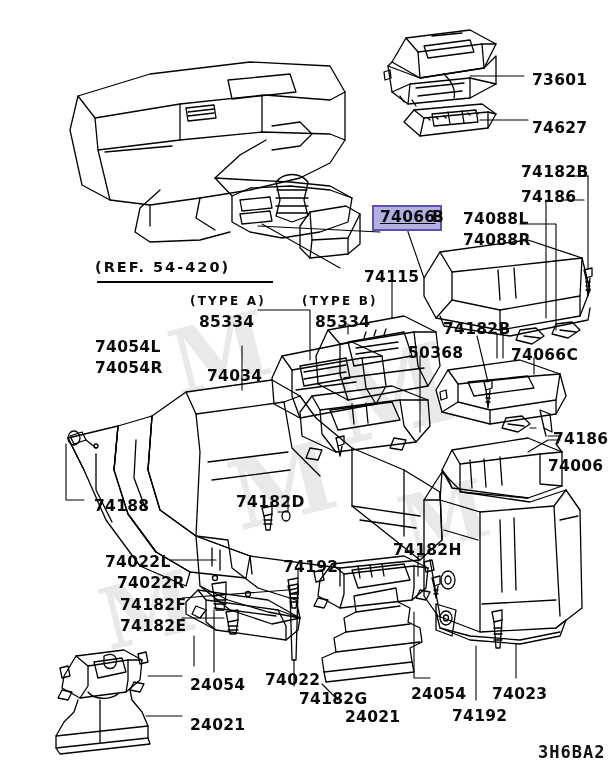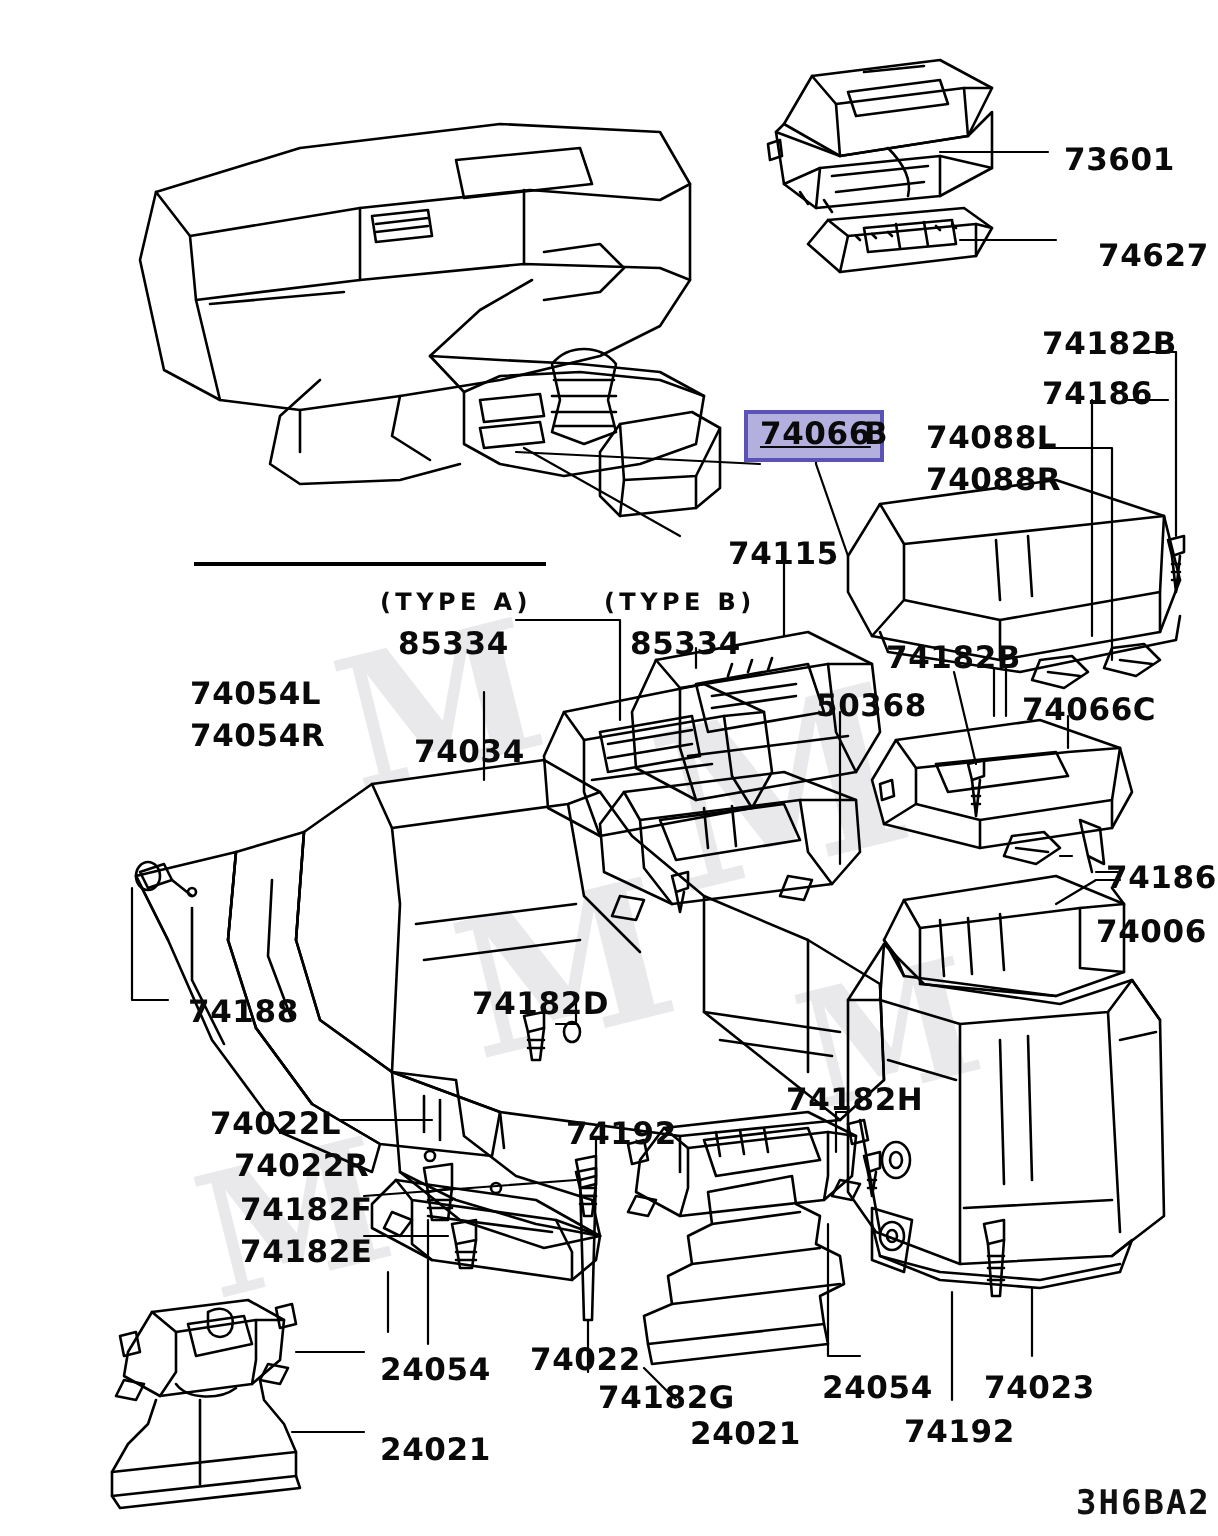--- a/index.html
+++ b/index.html
@@ -442,21 +442,21 @@
 
       <g>
         <path d="M336 438 L344 436 L344 444 L338 446 Z"></path>
         <path d="M338 446 L340 456 L342 446"></path>
       </g>
     </g>
   </svg>
 
   <div id="label-layer">
       <div class="lbl" style="left: 532px; top: 71px;">73601</div>
-      <div class="lbl" style="left: 549px; top: 119px;">74627</div>
+      <div class="lbl" style="left: 532px; top: 119px;">74627</div>
       <div class="lbl" style="left: 521px; top: 163px;">74182B</div>
       <div class="lbl" style="left: 521px; top: 188px;">74186</div>
       <div class="lbl" style="left: 463px; top: 210px;">74088L</div>
       <div class="lbl" style="left: 463px; top: 231px;">74088R</div>
       <div class="lbl" style="left: 364px; top: 268px;">74115</div>
       <div class="lbl" style="left: 199px; top: 313px;">85334</div>
       <div class="lbl" style="left: 315px; top: 313px;">85334</div>
       <div class="lbl" style="left: 207px; top: 335px; margin-top: 32px;">74034</div>
       <div class="lbl" style="left: 95px; top: 338px;">74054L</div>
       <div class="lbl" style="left: 95px; top: 359px;">74054R</div>
@@ -479,20 +479,21 @@
       <div class="lbl" style="left: 299px; top: 690px;">74182G</div>
       <div class="lbl" style="left: 345px; top: 708px;">24021</div>
       <div class="lbl" style="left: 411px; top: 685px;">24054</div>
       <div class="lbl" style="left: 492px; top: 685px;">74023</div>
       <div class="lbl" style="left: 452px; top: 707px;">74192</div>
     </div>
 
   <div class="hl" style="left:372px;top:205px;text-decoration:underline;">74066</div>
   <div class="hl-suffix" style="left:432px;top:208px;">B</div>
 
+  <div class="lbl ref" style="left:95px;top:259px;">(REF. 54-420)</div>
   <div class="ref-underline" style="left:97px;top:281px;width:176px;"></div>
 
   <div class="lbl sp" style="left:190px;top:294px;">(TYPE A)</div>
   <div class="lbl sp" style="left:302px;top:294px;">(TYPE B)</div>
 
   <div class="code" style="left:538px;top:742px;">3H6BA2</div>
 
 </div>
 
 </body></html>

